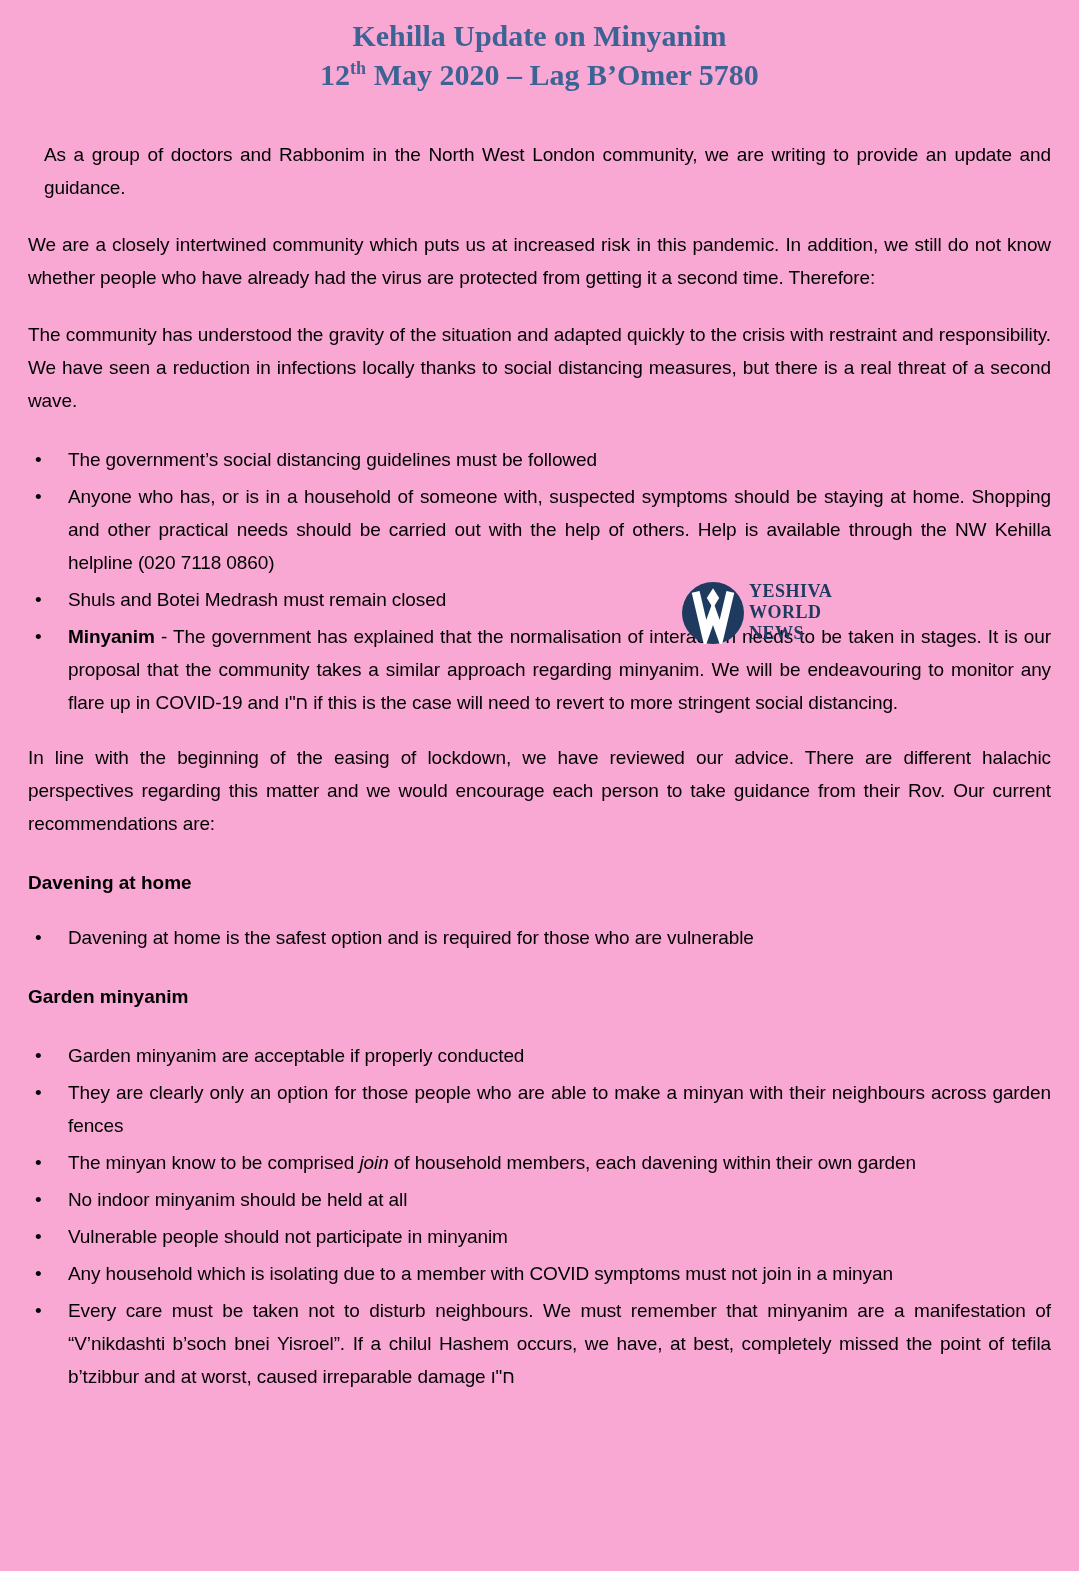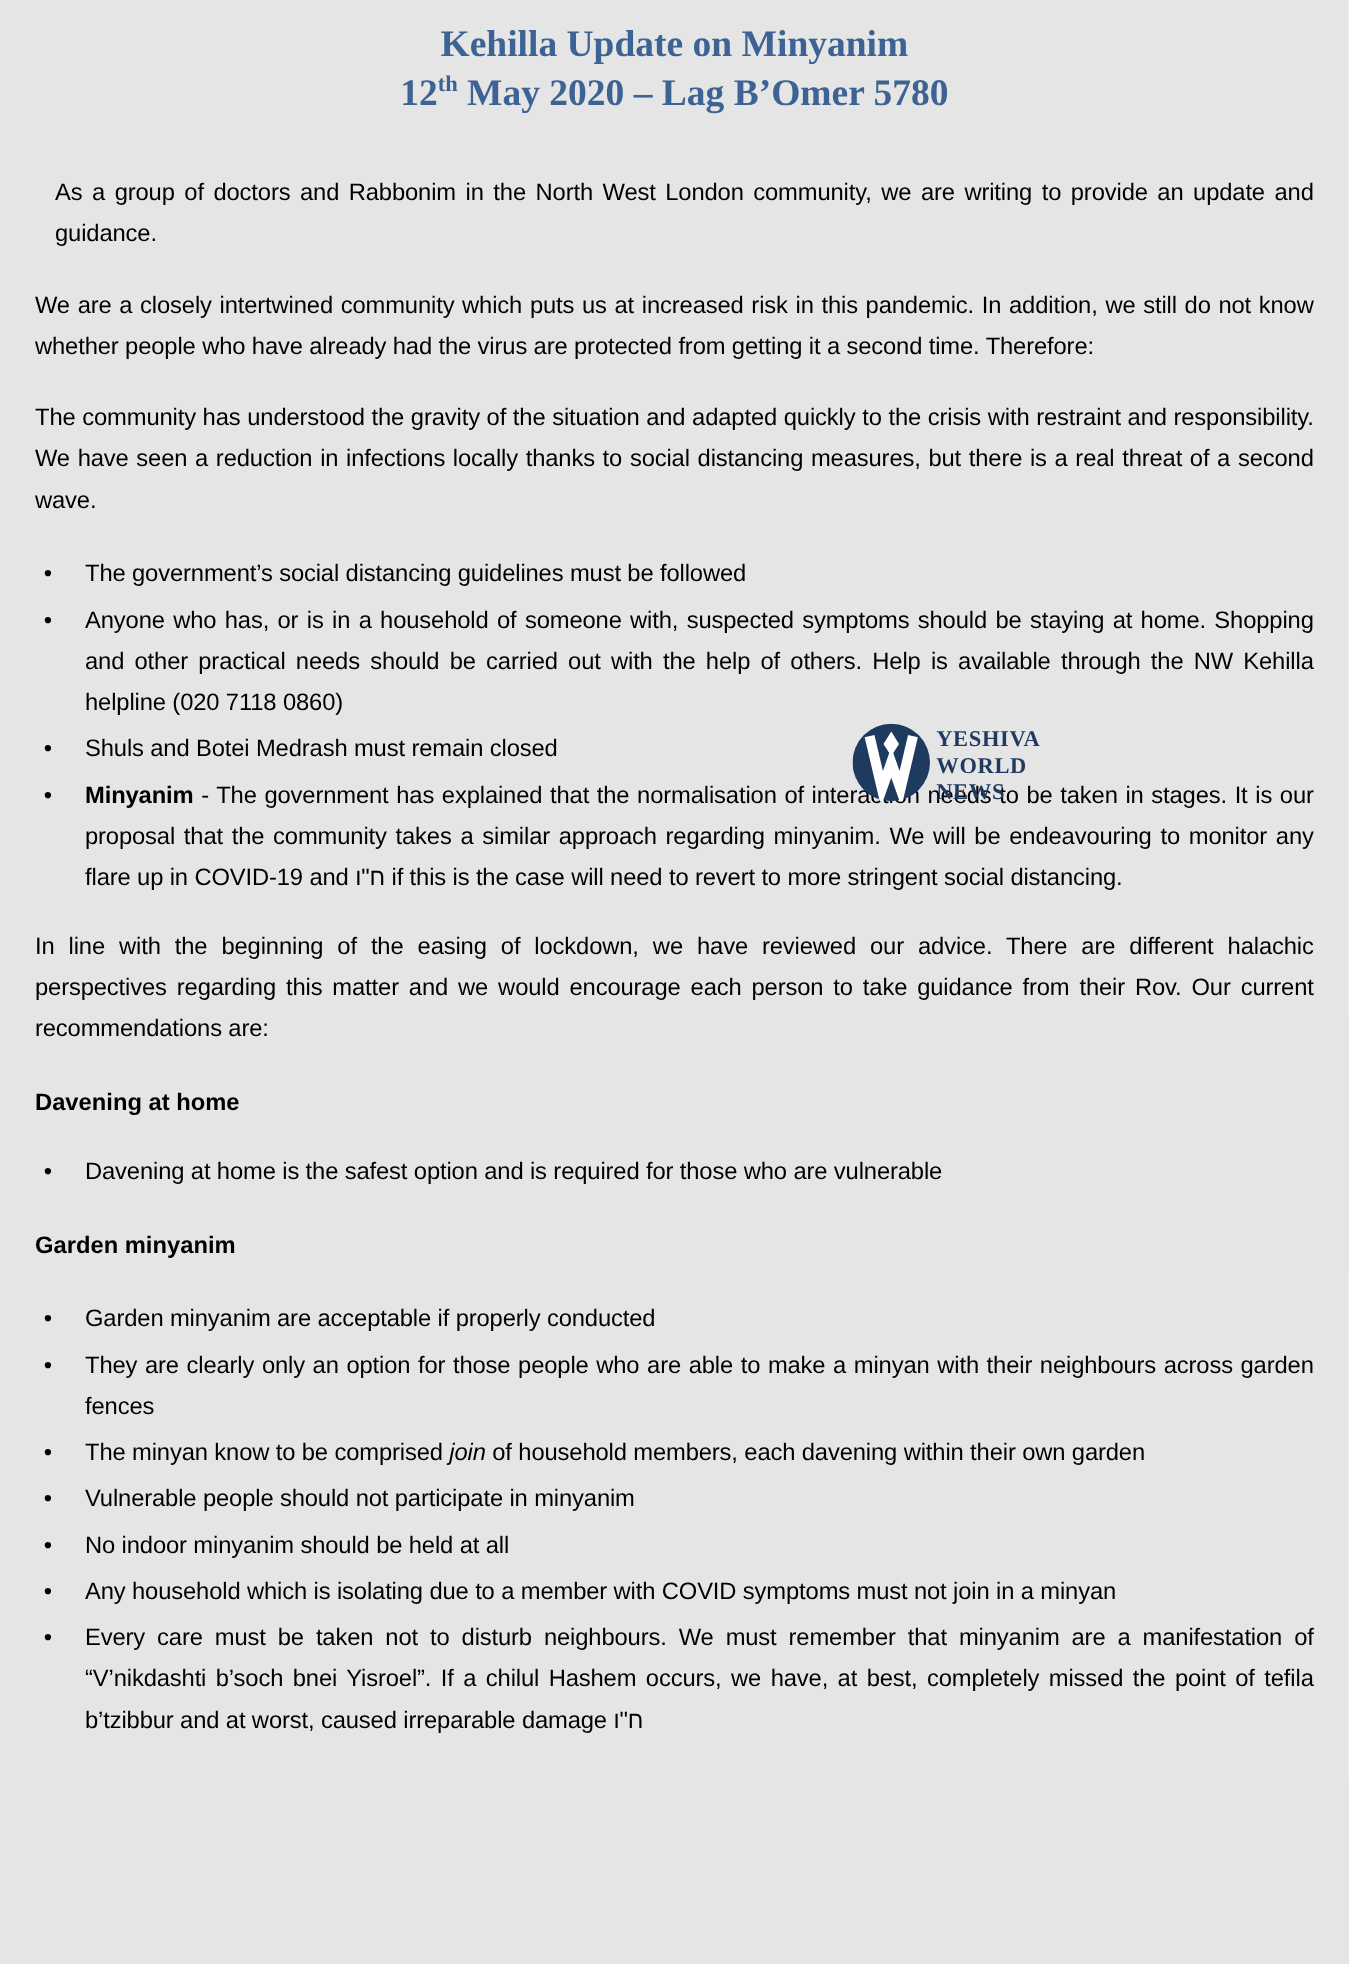--- a/index.html
+++ b/index.html
@@ -1,20 +1,20 @@
 <!DOCTYPE html>
 <html><head>
 <meta charset="utf-8">
 <style>
   html,body { margin:0; padding:0; background:#ffffff; }
   .page {
     position:relative;
     width:1079px;
     height:1571px;
-    background:#e5e5e5;
+    background:#f9a8d4;
     font-family:"Liberation Sans", sans-serif;
     font-size:19px;
     line-height:33px;
     color:#000000;
     overflow:hidden;
   }
   .content { padding:0 28px; }
   .doc-title {
     padding-top:16px;
     text-align:center;
@@ -51,21 +51,21 @@
     margin:26px 0 0 0;
   }
   .bold-run { font-weight:bold; }
   .italic-run { font-style:italic; }
   li.italic-item { }
   .ywn-logo {
     position:absolute;
     left:682px;
     top:576px;
     display:flex;
-    align-items:center;
+    align-items:flex-end;
   }
   .ywn-logo-mark { width:62px; height:62px; flex:0 0 auto; }
   .ywn-logo-text {
     margin-left:5px;
     padding-top:5px;
     font-family:"Liberation Serif", serif;
     font-weight:bold;
     font-size:18px;
     line-height:21px;
     letter-spacing:0.5px;
@@ -104,22 +104,22 @@
     <ul class="doc-list single">
       <li><span>Davening at home is the safest option and is required for those who are vulnerable</span></li>
     </ul>
 
     <h2 class="sec-heading">Garden minyanim</h2>
 
     <ul class="doc-list">
       <li><span>Garden minyanim are acceptable if properly conducted</span></li>
       <li><span>They are clearly only an option for those people who are able to make a minyan with their neighbours across garden fences</span></li>
       <li><span>The minyan know to be comprised </span><span class="italic-run">join</span><span> of household members, each davening within their own garden</span></li>
+      <li><span>No indoor minyanim should be held at all</span></li>
       <li><span>Vulnerable people should not participate in minyanim</span></li>
-      <li><span>No indoor minyanim should be held at all</span></li>
       <li class="italic-item"><span>Any household which is isolating due to a member with COVID symptoms must not join in a minyan</span></li>
       <li><span>Every care must be taken not to disturb neighbours. We must remember that minyanim are a manifestation of “V’nikdashti b’soch bnei Yisroel”. If a chilul Hashem occurs, we have, at best, completely missed the point of tefila b’tzibbur and at worst, caused irreparable damage ח"ו</span></li>
     </ul>
 
   </div>
 
   <div class="ywn-logo">
     <span class="ywn-logo-mark">
       <svg viewBox="0 0 100 100" width="62" height="62" aria-hidden="true">
         <circle cx="50" cy="50" r="50" fill="#1e3a5f"></circle>

